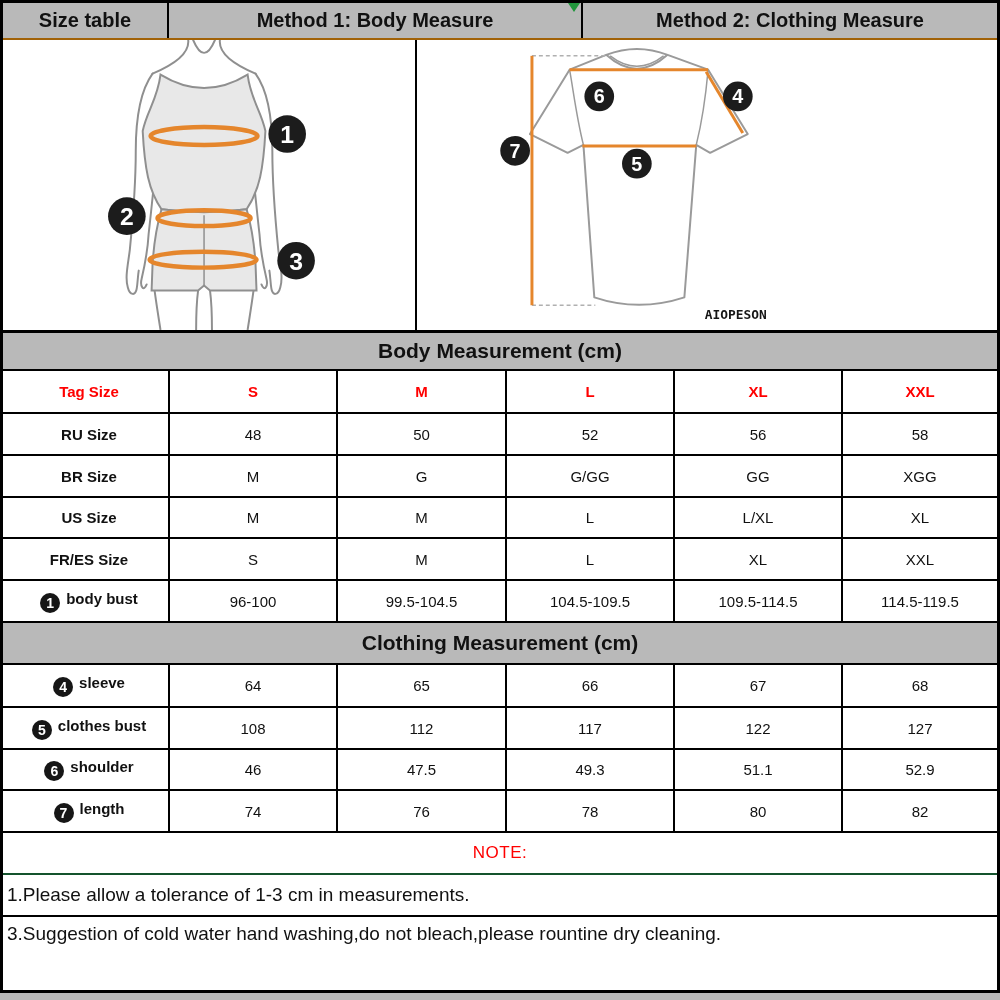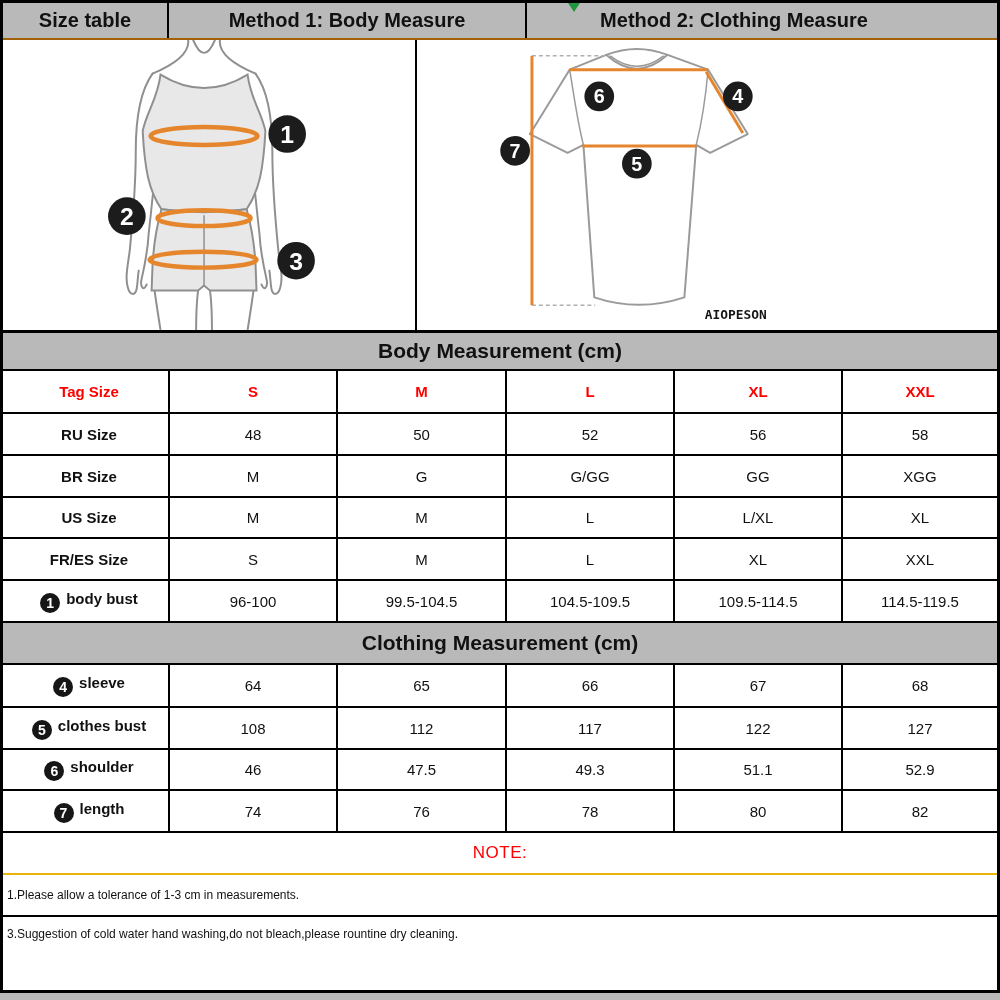--- a/index.html
+++ b/index.html
@@ -7,21 +7,21 @@
   body { width:1000px; height:1000px; font-family:"Liberation Sans", sans-serif; color:#111; }
   .sheet { position:relative; width:1000px; height:993px; background:#fff;
            border:3px solid #000; border-bottom:3px solid #000; overflow:hidden; }
   .bottom-strip { width:1000px; height:7px; background:#b9b9b9; }
 
   
   .top-header { display:flex; height:37px; background:#b9b9b9; border-bottom:2px solid #a16207; }
   .top-header .cell { display:flex; align-items:center; justify-content:center;
                       font-weight:bold; font-size:20px; border-right:2px solid #000; }
   .top-header .c1 { width:166px; }
-  .top-header .c2 { width:358px; }
+  .top-header .c2 { width:414px; }
   .top-header .c3 { width:414px; border-right:none; }
   .green-corner { position:absolute; left:565px; top:0; width:0; height:0;
                   border-left:6px solid transparent; border-right:6px solid transparent;
                   border-top:9px solid #21963c; }
 
   
   .illus-row { display:flex; height:293px; border-bottom:3px solid #000; background:#fff; }
   .illus-row .cell { border-right:2px solid #000; }
   .howto-cell { width:166px; display:flex; flex-direction:column; align-items:center; justify-content:center;
                 font-weight:bold; font-size:21px; line-height:34px; }
@@ -43,24 +43,24 @@
   table.grid tr:first-child td { border-top:none; }
   table.grid tr.h42 { height:42px; }
   table.grid tr.h41 { height:41px;padding-left:37px; }
   td.rowlabel { text-align:left; font-weight:bold; font-size:17px; padding-left:7px; }
   tr.tagrow td { color:#ff0000; font-weight:bold; }
   .disc { display:inline-flex; width:20px; height:20px; border-radius:50%; background:#161616;
           color:#fff; font-size:14px; font-weight:bold; align-items:center; justify-content:center;
           margin-right:6px; vertical-align:-4px; }
 
   
-  .note-band { height:42px; border-bottom:2px solid #eab308; display:flex; align-items:center;
+  .note-band { height:42px; border-bottom:2px solid #14532d; display:flex; align-items:center;
                justify-content:center; color:#ff0000; font-size:17px; letter-spacing:0.5px; }
   .note-line { border-bottom:2px solid #000; display:flex; align-items:center;
-               font-size:12px; padding-left:4px; }
+               font-size:19px; padding-left:4px; }
   .note-1 { height:42px; } .note-2 { height:42px; } .note-3 { height:33px; border-bottom:none; }
 </style>
 </head>
 <body>
 
 <div class="sheet">
 
   <div class="top-header">
     <div class="cell c1">Size table</div>
     <div class="cell c2">Method 1: Body  Measure</div>

